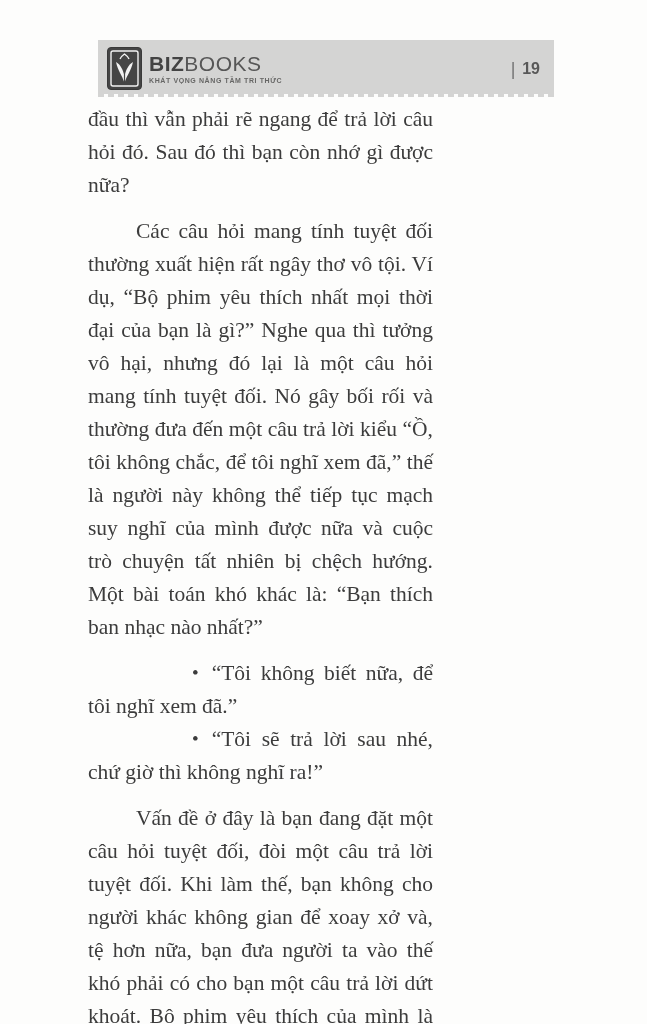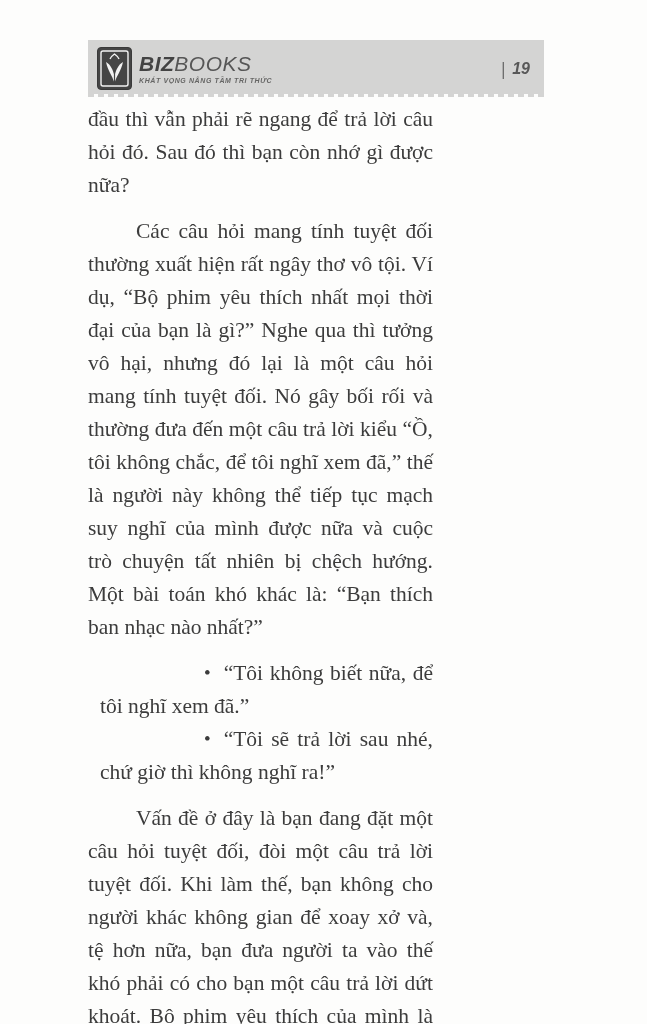--- a/index.html
+++ b/index.html
@@ -11,30 +11,29 @@
   .page {
     position: relative;
     width: 647px;
     height: 1024px;
     background: #fdfdfc;
     overflow: hidden;
   }
   
   .header-bar {
     position: absolute;
-    left: 88px;
+    left: 98px;
     top: 40px;
     width: 456px;
     height: 57px;
     background: #d4d4d3;
     display: flex;
     align-items: center;
     justify-content: space-between;
     padding: 0 14px 0 9px;
-    font-style: italic;
   }
   
   .header-bar::after {
     content: "";
     position: absolute;
     left: 0; bottom: 0;
     width: 100%; height: 3px;
     background: repeating-linear-gradient(90deg,
       transparent 0 6px, #fdfdfc 6px 10px);
   }
@@ -86,21 +85,21 @@
     font-size: 21.5px;
     line-height: 33px;
     color: #3c3c3c;
     text-align: justify;
   }
   .para { margin-bottom: 13px; }
   .para.ind { text-indent: 48px; }
   .para.cont { text-indent: 0; }
   .para.last { margin-bottom: 0; }
   .bullets { margin-bottom: 13px; }
-  .bullet { text-indent: 52px; margin-left: 12px; }
+  .bullet { text-indent: 52px; }
   .bullet .marker {
     display: inline-block;
     margin-right: 13px;
     transform: translateY(-1px);
     font-size: 19px;
   }
 </style>
 </head>
 <body>
 

